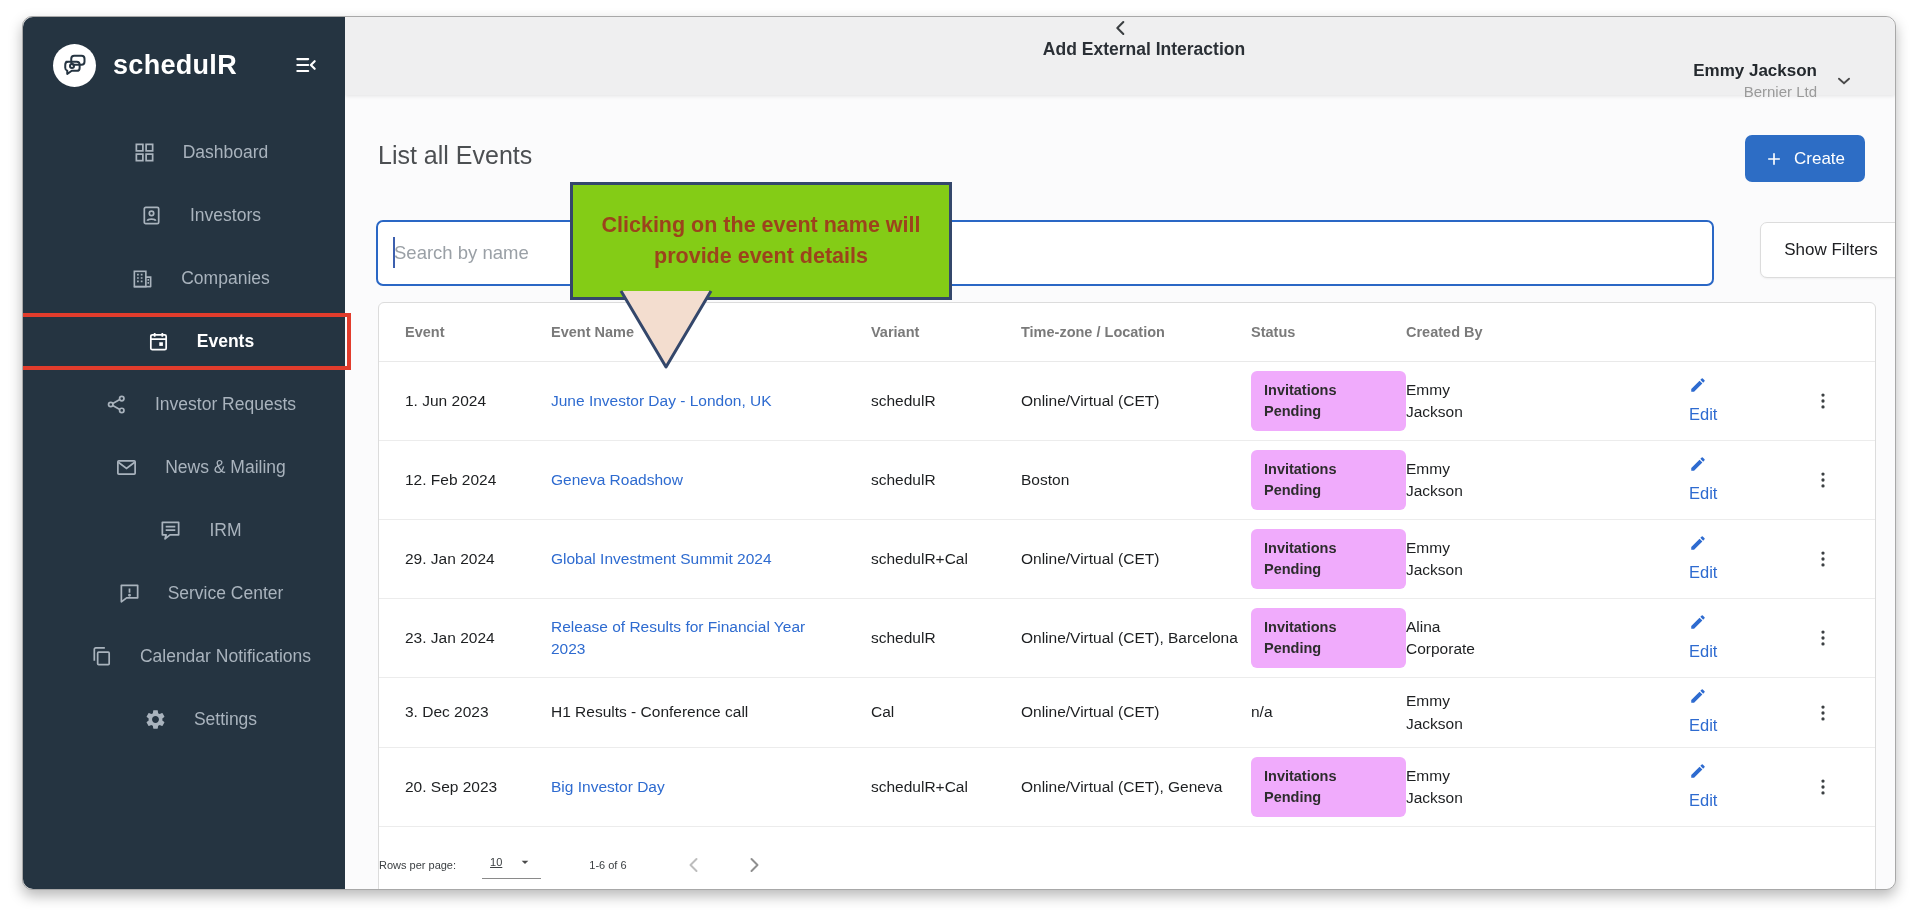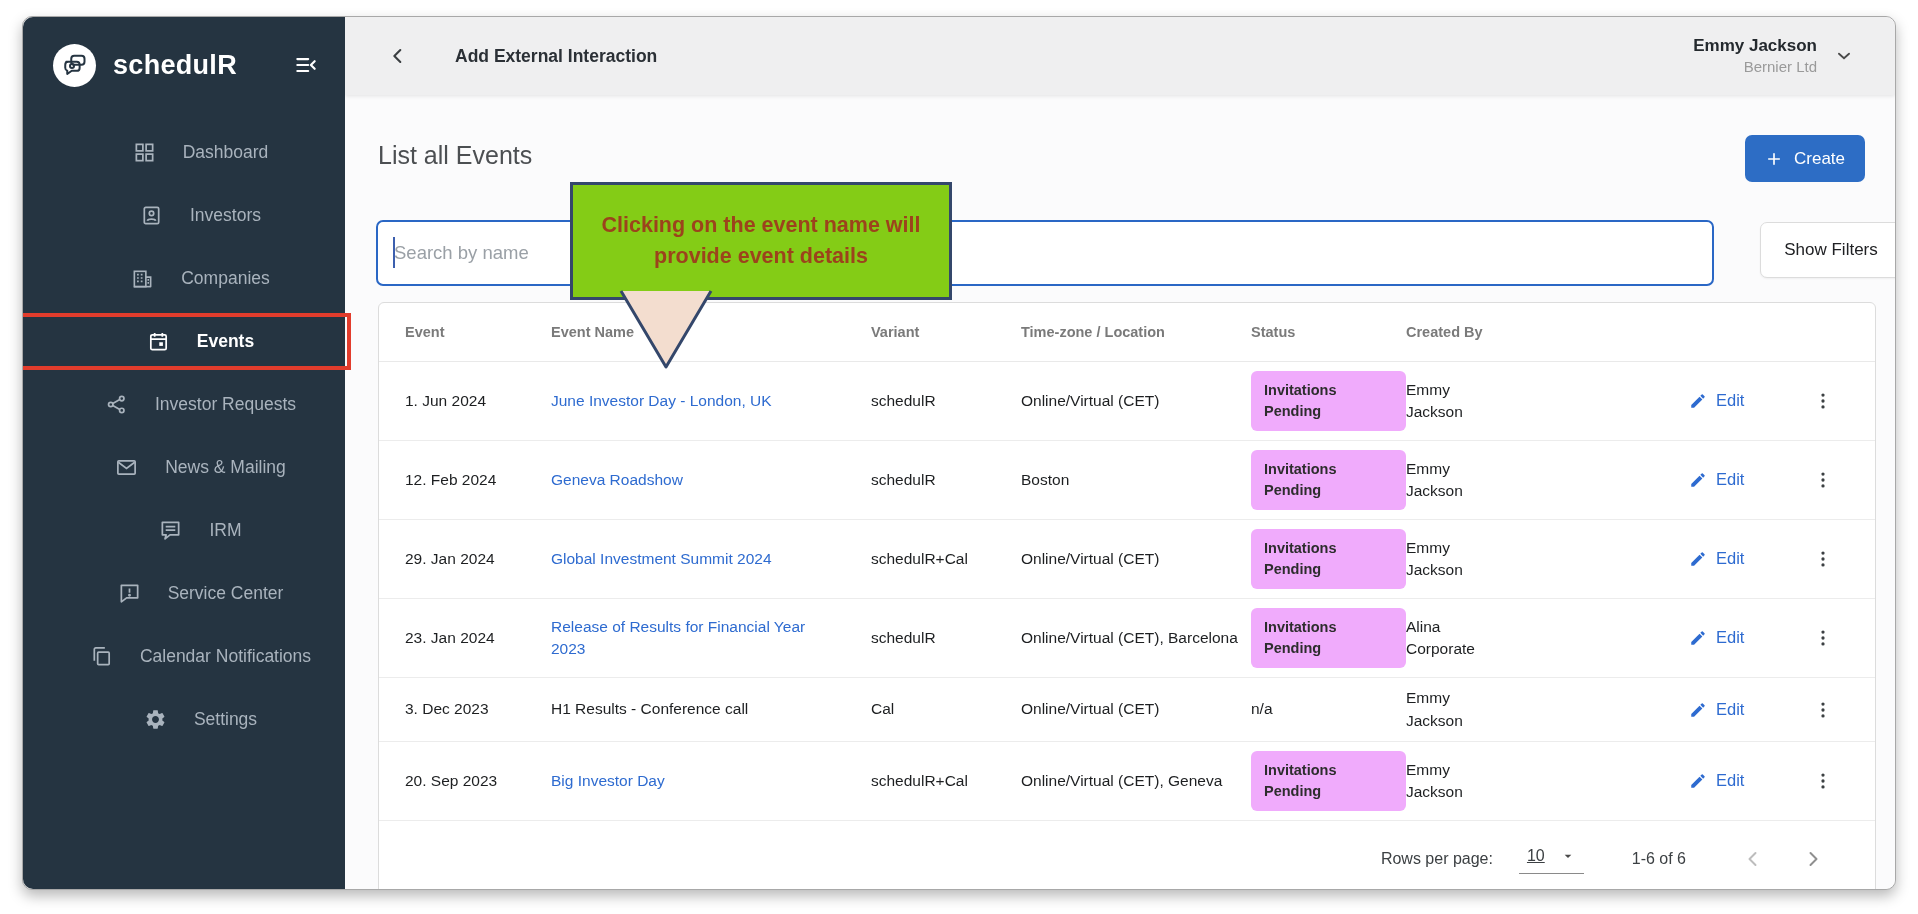--- a/index.html
+++ b/index.html
@@ -19,21 +19,21 @@
   .collapse-btn svg{width:26px;height:26px;}
   .nav{margin-top:32px;display:flex;flex-direction:column;}
   .nav-item{height:63px;display:flex;align-items:center;padding-left:33px;gap:27px;font-size:17.5px;color:#a9b3bd;position:relative;cursor:pointer;justify-content:center;}
   .nav-icon{width:23px;height:23px;display:flex;}
   .nav-icon svg{width:23px;height:23px;}
   .nav-item.active{color:#fff;font-weight:700;}
   .nav-item.active::after{content:'';position:absolute;left:-6px;right:-6px;top:3px;bottom:3px;border:4px solid #e23c2c;pointer-events:none;}
 
   
   .main{flex:1;display:flex;flex-direction:column;min-width:0;}
-  .topbar{height:78px;background:#efeff0;display:flex;align-items:center;padding:0 40px 0 42px;box-shadow:0 1px 4px rgba(0,0,0,.10);position:relative;z-index:3;}
+  .topbar{height:78px;background:#efeff0;display:flex;align-items:center;padding:0 40px 0 42px;box-shadow:0 1px 4px rgba(0,0,0,.10);position:relative;z-index:3;flex-direction:column;}
   .back-btn{width:22px;height:22px;cursor:pointer;}
   .back-btn svg{width:22px;height:22px;}
   .topbar-title{margin-left:46px;font-size:17.5px;font-weight:700;color:#2b3036;}
   .user-block{margin-left:auto;display:flex;align-items:center;gap:16px;cursor:pointer;}
   .user-text{text-align:right;line-height:1.3;}
   .user-name{font-size:17px;font-weight:700;color:#24292e;}
   .user-company{font-size:15px;color:#9a9a9a;}
   .user-chevron{width:22px;height:22px;}
   .user-chevron svg{width:22px;height:22px;}
 
@@ -63,28 +63,28 @@
   .th{font-size:14.5px;font-weight:700;color:#7a7a7a;}
   .trow{min-height:63px;border-bottom:1px solid #ececec;box-sizing:border-box;padding-top:9px;padding-bottom:9px;}
   .td{font-size:15.5px;color:#1d1f21;line-height:1.45;}
   .td-name{padding-right:28px;}
   .event-link{color:#2e6bd0;text-decoration:none;cursor:pointer;}
   .event-link.no-link{color:#1d1f21;cursor:default;}
   .td-loc{max-width:222px;}
   .status-text.badge{display:inline-block;background:#f0abfc;color:#2d2d2d;font-weight:600;font-size:14.5px;padding:9px 13px;border-radius:6px;}
   .status-text.plain{font-size:15.5px;color:#1d1f21;}
   .created-text{display:inline-block;max-width:82px;}
-  .td-edit{display:flex;align-items:center;gap:9px;color:#2e6bd0;font-weight:500;font-size:16.5px;cursor:pointer;}
+  .td-edit{display:flex;align-items:flex-start;gap:9px;color:#2e6bd0;font-weight:500;font-size:16.5px;cursor:pointer;flex-direction:column;}
   .td-edit svg{width:18px;height:18px;}
   .td-kebab{justify-self:center;}
   .kebab{width:22px;height:22px;display:block;cursor:pointer;}
   .kebab svg{width:22px;height:22px;}
 
   
-  .tfoot{height:76px;display:flex;align-items:center;justify-content:flex-end;padding-right:50px;color:#3c4043;font-size:16px;}
+  .tfoot{height:76px;display:flex;align-items:center;justify-content:flex-start;padding-right:50px;color:#3c4043;font-size:11px;}
   .rpp-label{margin-right:26px;}
   .rpp-select{display:flex;align-items:center;gap:15px;border-bottom:1px solid #8a8a8a;padding:3px 8px 8px 8px;margin-right:48px;cursor:pointer;text-decoration:underline;}
   .rpp-select svg{width:16px;height:16px;}
   .range-label{margin-right:55px;}
   .pag-btn{width:24px;height:24px;cursor:pointer;}
   .pag-btn svg{width:24px;height:24px;}
   .pag-prev{margin-right:36px;}
 </style>
 </head>
 <body>

